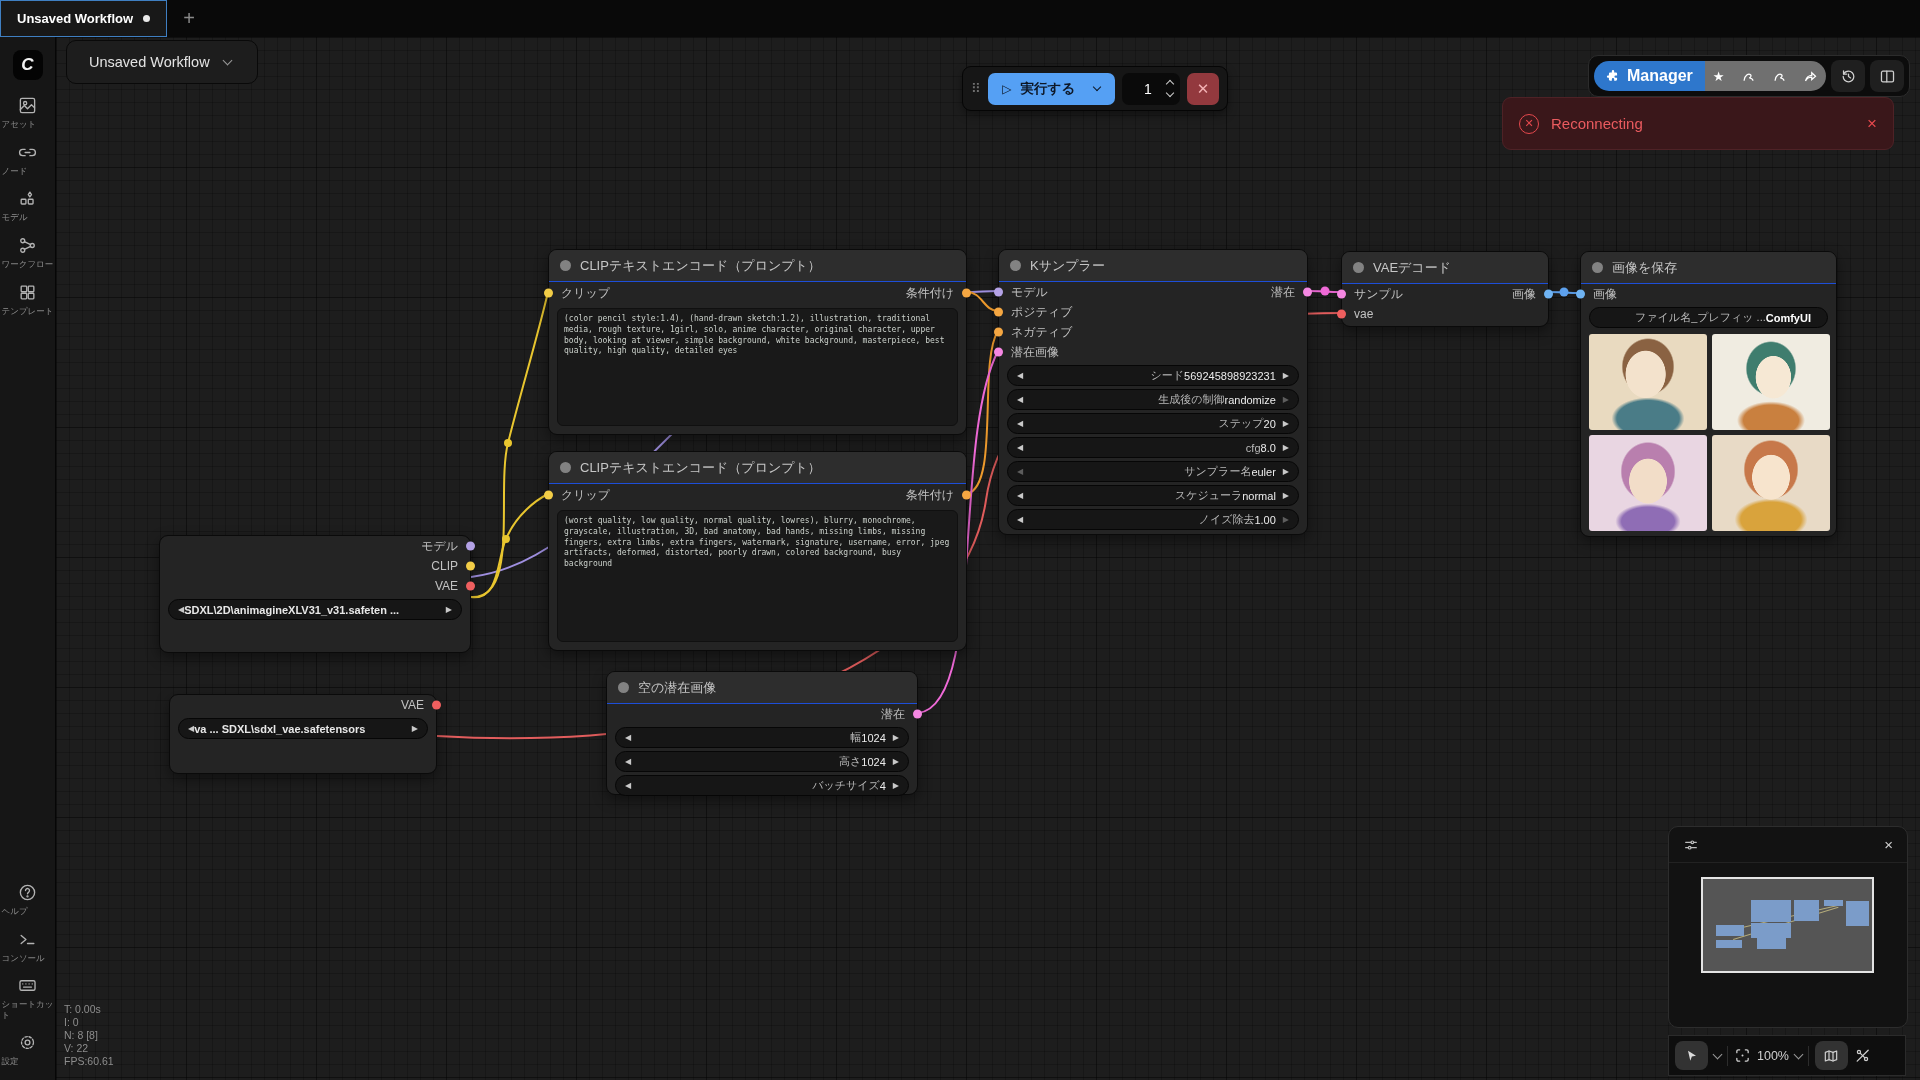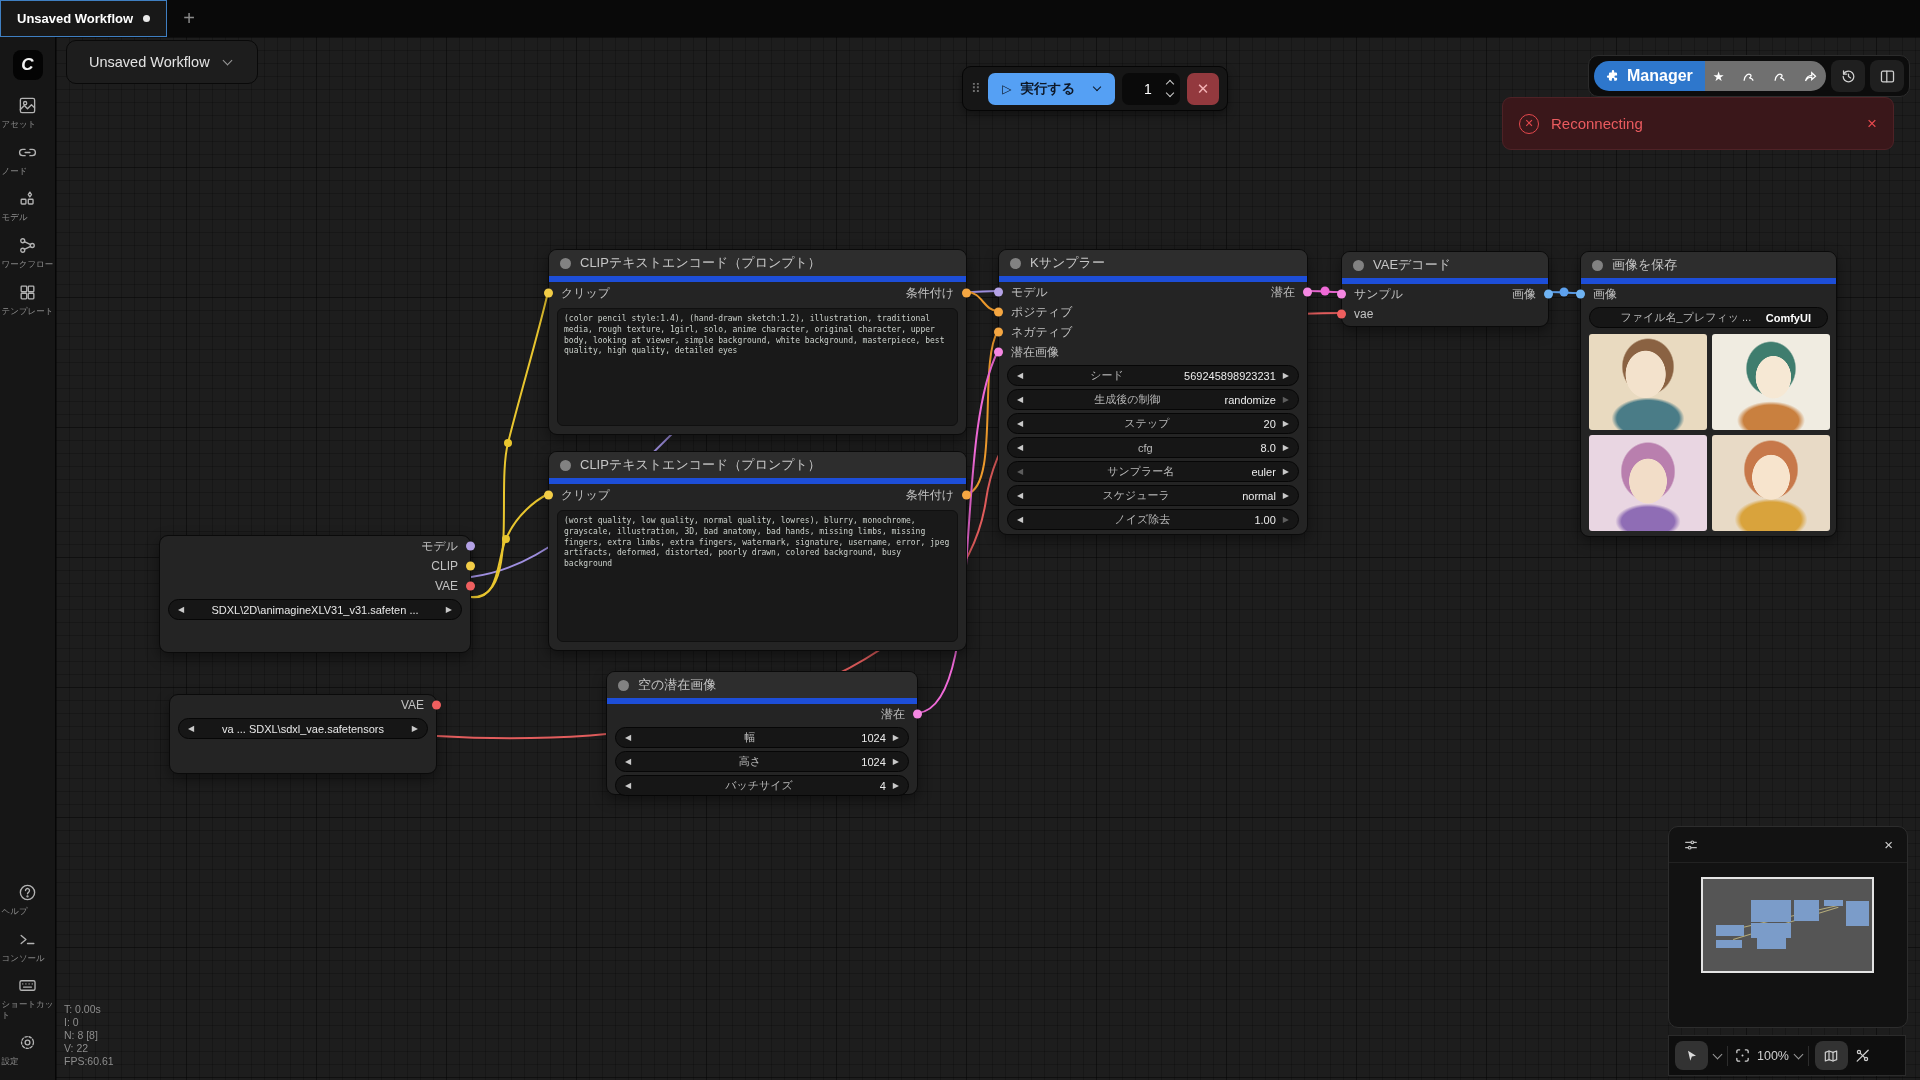--- a/index.html
+++ b/index.html
@@ -62,33 +62,33 @@
   .sq-btn svg { width:17px; height:17px; stroke:#cfcfcf; fill:none; stroke-width:1.8; stroke-linecap:round; stroke-linejoin:round; }
 
   
   .toast { position:absolute; left:1502px; top:97px; width:392px; height:53px; background:#3a171a; border:1px solid #4e2226; border-radius:9px; display:flex; align-items:center; padding:0 16px; gap:12px; z-index:7; }
   .toast-icon { width:20px; height:20px; border:1.6px solid #e5484d; border-radius:50%; color:#e5484d; font-size:11px; display:flex; align-items:center; justify-content:center; }
   .toast-msg { color:#ea5b5f; font-size:15px; flex:1; }
   .toast-close { color:#e5484d; font-size:17px; cursor:pointer; }
 
   
   .node { position:absolute; background:#242424; border:1px solid #0a0a0a; border-radius:9px; box-shadow:0 5px 14px rgba(0,0,0,.45); z-index:2; }
-  .node-header { height:32px; background:#2d2d2d; border-radius:8px 8px 0 0; border-bottom:6px solid #1d4ed8; display:flex; align-items:center; padding:0 11px; gap:9px; cursor:move; }
+  .node-header { height:32px; background:#2d2d2d; border-radius:8px 8px 0 0; border-bottom:1px solid #1d4ed8; display:flex; align-items:center; padding:0 11px; gap:9px; cursor:move; }
   .collapse-dot { width:11px; height:11px; border-radius:50%; background:#828282; flex:none; }
   .node-title { font-size:13px; color:#c6c6c6; white-space:nowrap; overflow:hidden; }
   .port-row { position:relative; height:20px; display:flex; align-items:center; padding:0 12px; font-size:12px; color:#c2c2c2; }
   .pdot { position:absolute; top:50%; width:9px; height:9px; border-radius:50%; transform:translateY(-50%); }
   .pdot.in { left:-5px; } .pdot.out { right:-5px; }
   .plabel-out { margin-left:auto; }
   .widget { height:21px; margin:3px 8px 0; background:#161616; border:1px solid #060606; border-radius:11px; display:flex; align-items:center; padding:0 9px; font-size:11px; color:#b9b9b9; cursor:pointer; }
   .warr { font-size:8px; color:#c9c9c9; }
   .warr.dim { color:#5d5d5d; }
-  .wlabel { margin-left:7px; flex:1; text-align:center; overflow:hidden; white-space:nowrap; }
+  .wlabel { margin-left:7px; flex:1; text-align:right; overflow:hidden; white-space:nowrap; }
   .wvalue { margin-right:7px; color:#ececec; text-align:right; overflow:hidden; white-space:nowrap; }
-  .wcenter { flex:1; text-align:center; color:#e8e8e8; overflow:hidden; white-space:nowrap; }
+  .wcenter { flex:1; color:#e8e8e8; overflow:hidden; white-space:nowrap;font-weight:bold; }
   .prompt { margin:4px 8px; background:#191919; border:1px solid #101010; border-radius:6px; padding:5px 6px; font-family:"DejaVu Sans Mono",monospace; font-size:8px; line-height:1.35; color:#ccd2cc; overflow:hidden; }
 
   .img-grid { display:grid; grid-template-columns:118px 118px; grid-auto-rows:96px; gap:5px; margin:6px 8px; }
   .gen-img { border-radius:3px; }
   .img1 { background:radial-gradient(ellipse 34px 40px at 48% 42%,#f3e2cc 0 58%,transparent 60%),radial-gradient(ellipse 48px 52px at 50% 34%,#8a6242 0 52%,transparent 55%),radial-gradient(ellipse 52px 30px at 50% 88%,#4a7c87 0 60%,transparent 70%),#e9dac0; }
   .img2 { background:radial-gradient(ellipse 30px 36px at 52% 45%,#f6e8d4 0 58%,transparent 60%),radial-gradient(ellipse 46px 50px at 50% 36%,#3f7d6e 0 52%,transparent 55%),radial-gradient(ellipse 50px 28px at 50% 90%,#c9803f 0 55%,transparent 68%),#f0ece1; }
   .img3 { background:radial-gradient(ellipse 32px 38px at 50% 48%,#f2ddc8 0 58%,transparent 60%),radial-gradient(ellipse 50px 54px at 50% 38%,#b97fae 0 52%,transparent 55%),radial-gradient(ellipse 48px 26px at 50% 90%,#8f6db5 0 55%,transparent 68%),#e9d6e2; }
   .img4 { background:radial-gradient(ellipse 32px 38px at 50% 44%,#f7e4cd 0 58%,transparent 60%),radial-gradient(ellipse 50px 54px at 50% 36%,#c7784a 0 52%,transparent 55%),radial-gradient(ellipse 52px 30px at 50% 88%,#d9a33c 0 58%,transparent 70%),#e8dac6; }
 
   

